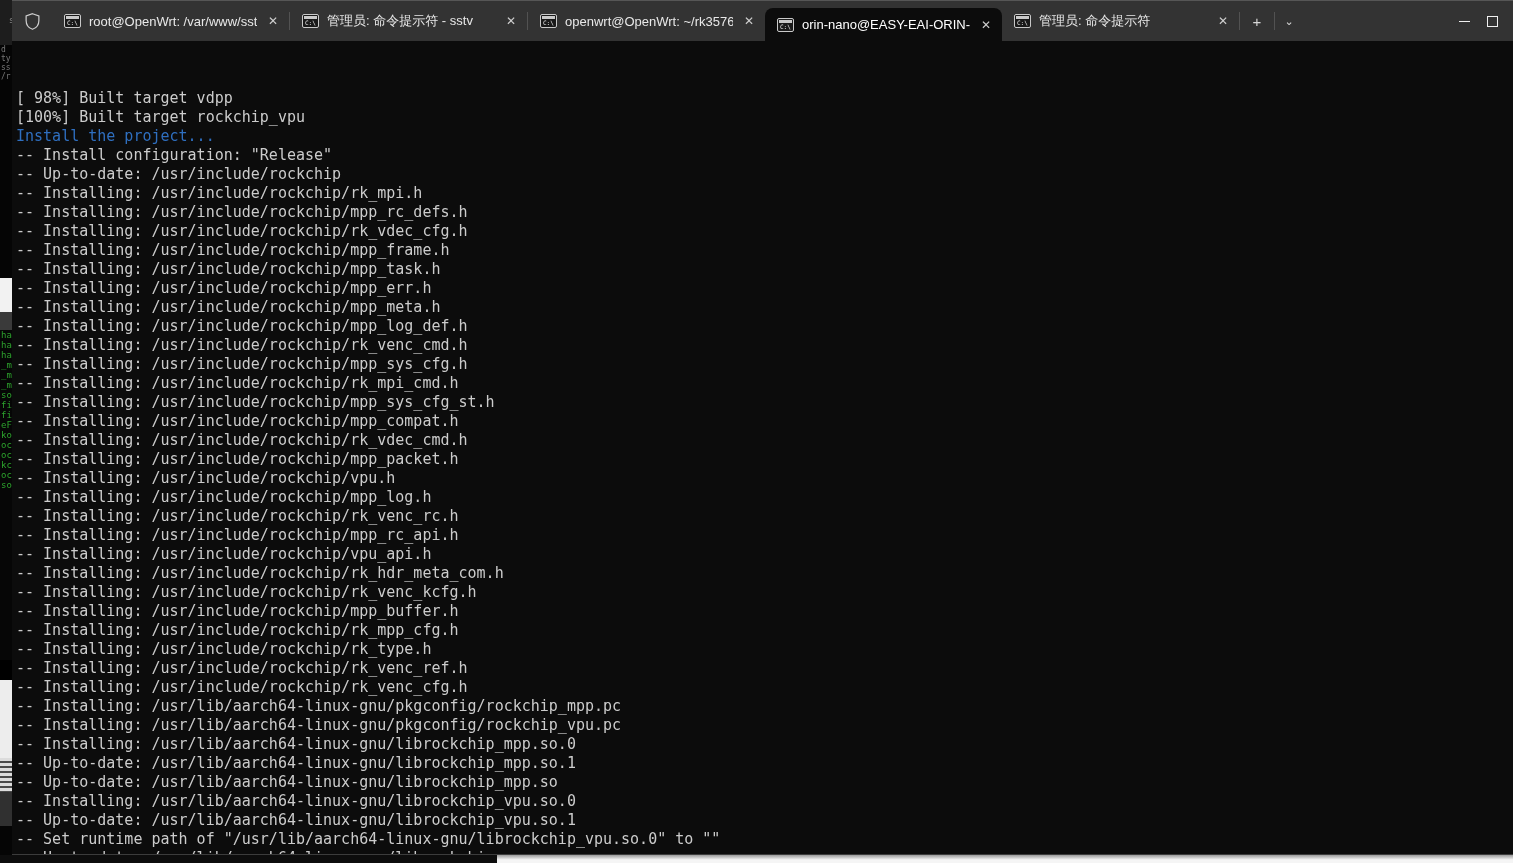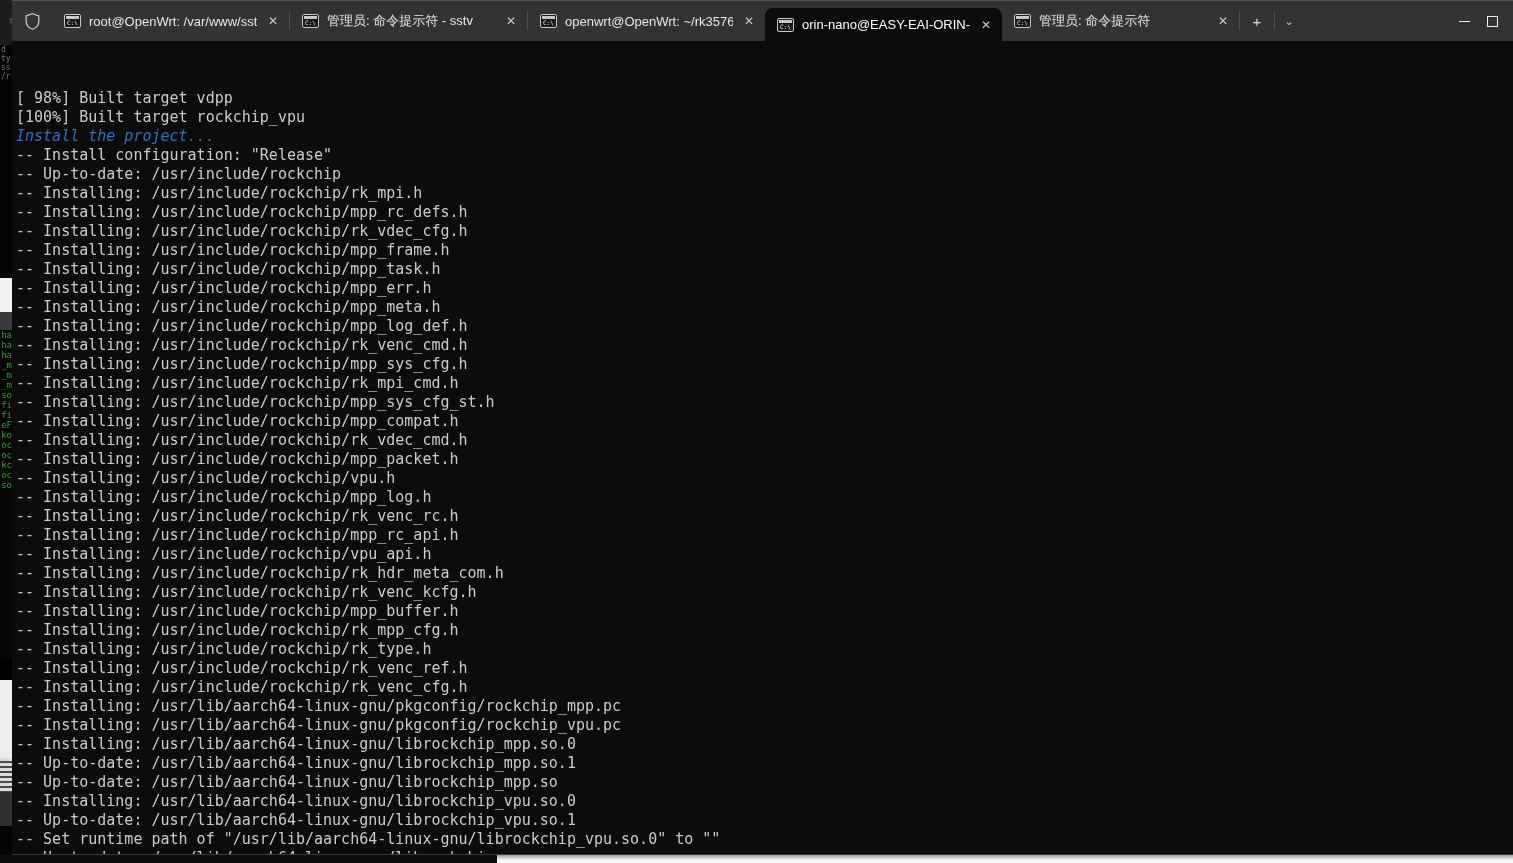--- a/index.html
+++ b/index.html
@@ -6,21 +6,21 @@
   html,body { width:1513px; height:863px; overflow:hidden; background:#000; }
   body { position:relative; font-family:"Liberation Sans", sans-serif; }
 
   
   .bg-sliver { position:absolute; left:0; top:0; width:12px; height:863px; z-index:0; }
   .bg-sliver .seg { position:absolute; left:0; width:12px; overflow:hidden; }
   .seg-a { top:0; height:56px; background:#1d1d1d;padding-left:8px; }
   .seg-b { top:45px; height:233px; background:#050505; }
   .seg-c { top:278px; height:34px; background:#f2f2f2; }
   .seg-d { top:312px; height:18px; background:#3a3a3a; }
-  .seg-e { top:330px; height:330px; background:#060606;text-align:right; }
+  .seg-e { top:330px; height:330px; background:#060606; }
   .seg-g { top:680px; height:78px; background:#ededed; }
   .seg-h { top:758px; height:34px; background:repeating-linear-gradient(#dcdcdc 0 3px,#4a4a4a 3px 5px); }
   .seg-i { top:792px; height:34px; background:#303030; }
   .seg-j { top:826px; height:37px; background:#050505; }
   .frag { font:8px "DejaVu Sans Mono", monospace; color:#8a8a8a; line-height:42px; padding-left:1px; white-space:pre; }
   .frag-green div { color:#2da32d; line-height:19px; font:9px "DejaVu Sans Mono", monospace; padding-left:1px; }
   .frag-gray div { color:#777; line-height:47px; font:8px "DejaVu Sans Mono", monospace; padding-left:1px; }
 
   
   .bottom-strip { position:absolute; top:855px; left:0; width:1513px; height:8px; z-index:0; }
@@ -54,21 +54,21 @@
 
   
   .cmdicon { width:17px; height:14px; flex-shrink:0; border:1px solid #c9c9c9; border-radius:2px;
     background:#191919; position:relative; display:block; }
   .cmdicon::before { content:""; position:absolute; top:1px; left:1px; right:1px; height:3px; background:#c9c9c9; }
   .cmdicon .ci-txt { position:absolute; top:4px; left:2px; font:6px "DejaVu Sans Mono", monospace; color:#eaeaea; }
 
   
   .term-body { flex:1; background:#0c0c0c; padding:10px 0 0 4px; overflow:hidden;
     font:15px/19px "DejaVu Sans Mono", monospace; color:#cccccc; white-space:pre; }
-  .term-body .b { color:#2f6fc0;font-style:italic; }
+  .term-body .b { color:#2f6fc0; }
 </style>
 </head>
 <body>
 
 <div class="bg-sliver">
   <div class="seg seg-a">
     <div class="frag">si</div>
   </div>
   <div class="seg seg-b frag-gray">
       <div>d</div>

